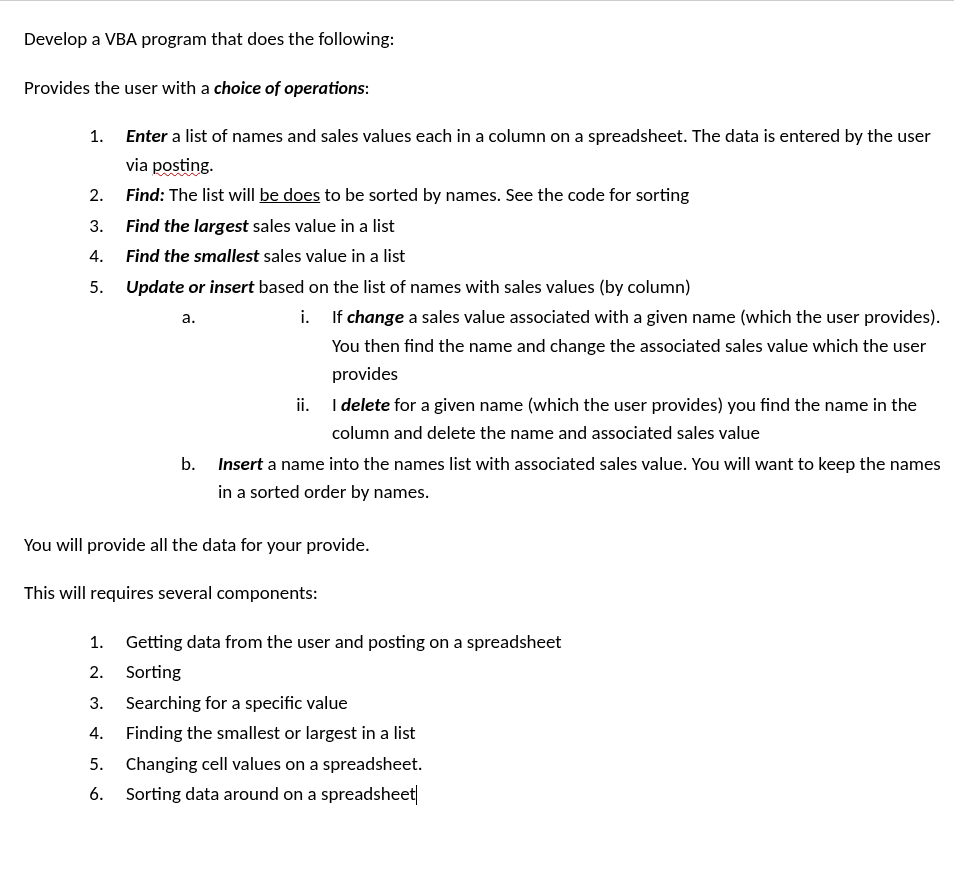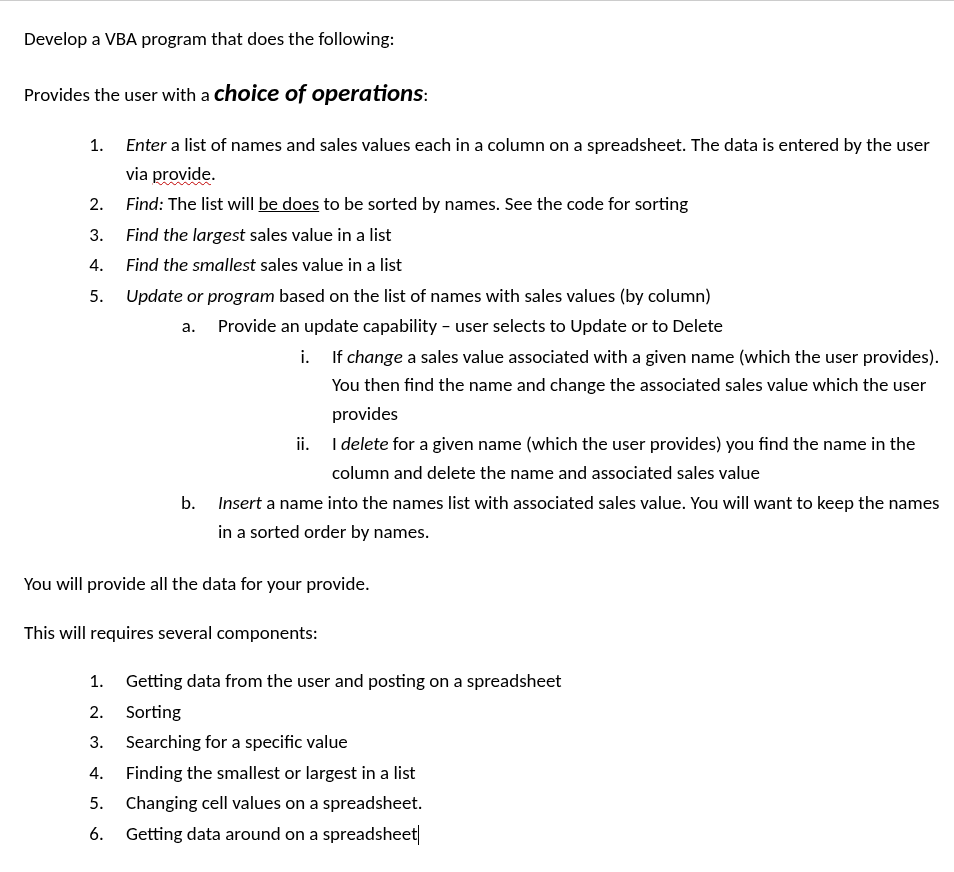--- a/index.html
+++ b/index.html
@@ -15,24 +15,24 @@
   .page {
     padding: 24px 12px 20px 12px;
     border-top: 1px solid #cccccc;
   }
   .para {
     margin: 0 0 20px 12px;
   }
   .big-strong-italic {
     font-weight: 700;
     font-style: italic;
-    font-size: 25px;
+    font-size: 18px;
   }
   .bold-italic {
-    font-weight: 400;
+    font-weight: 700;
     font-style: italic;
   }
   .underline {
     text-decoration: underline;
   }
   .squiggly {
     text-decoration: underline wavy #c00000;
     text-decoration-thickness: 1px;
   }
   ol.level1 {
@@ -77,36 +77,35 @@
 <div class="page">
 
   <p class="para">Develop a VBA program that does the following:</p>
 
   <p class="para">
     <span>Provides the user with a </span><span class="big-strong-italic">choice of operations</span><span>:</span>
   </p>
 
   <ol class="level1">
     <li>
-      <span class="bold-italic">Enter</span><span> a list of names and sales values each in a column on a spreadsheet.  The data is entered by the user via </span><span class="squiggly">provide</span><span>.</span>
+      <span class="bold-italic">Enter</span><span> a list of names and sales values each in a column on a spreadsheet.  The data is entered by the user via </span><span class="squiggly">posting</span><span>.</span>
     </li>
     <li>
       <span class="bold-italic">Find:</span><span> The list will </span><span class="underline">be does</span><span> to be sorted by names.  See the code for sorting</span>
     </li>
     <li>
       <span class="bold-italic">Find the largest</span><span> sales value in a list</span>
     </li>
     <li>
       <span class="bold-italic">Find the smallest</span><span> sales value in a list</span>
     </li>
     <li>
-      <span class="bold-italic"> Update or program</span><span> based on the list of names with sales values (by column)</span>
+      <span class="bold-italic"> Update or insert</span><span> based on the list of names with sales values (by column)</span>
       <ol class="level2">
         <li>
-          <span>Provide an update capability – user selects to Update or to Delete</span>
           <ol class="level3">
             <li>
               <span>If </span><span class="bold-italic">change</span><span>  a sales value associated with a given name (which the user provides).  You then find the name and change the associated sales value which the user provides</span>
             </li>
             <li>
               <span>I </span><span class="bold-italic">delete</span><span>  for a given name (which the user provides) you find the name in the column and delete the name and associated sales value</span>
             </li>
           </ol>
         </li>
         <li>
@@ -119,16 +118,16 @@
   <p class="para">You will provide all the data for your provide.</p>
 
   <p class="para">This will requires several components:</p>
 
   <ol class="level1">
     <li>Getting data from the user and posting on a spreadsheet</li>
     <li>Sorting</li>
     <li>Searching for a specific value</li>
     <li>Finding the smallest or largest in a list</li>
     <li>Changing cell values on a spreadsheet.</li>
-    <li><span>Getting data around on a spreadsheet</span><span class="cursor"></span></li>
+    <li><span>Sorting data around on a spreadsheet</span><span class="cursor"></span></li>
   </ol>
 
 </div>
 
 </body></html>

